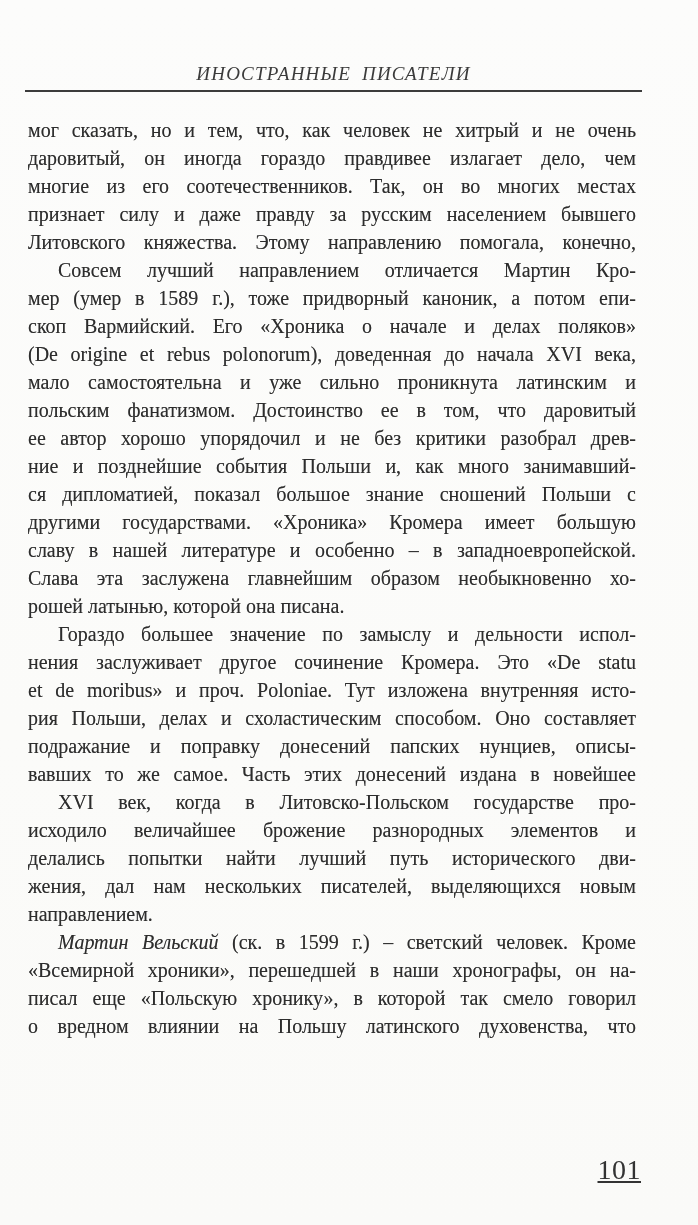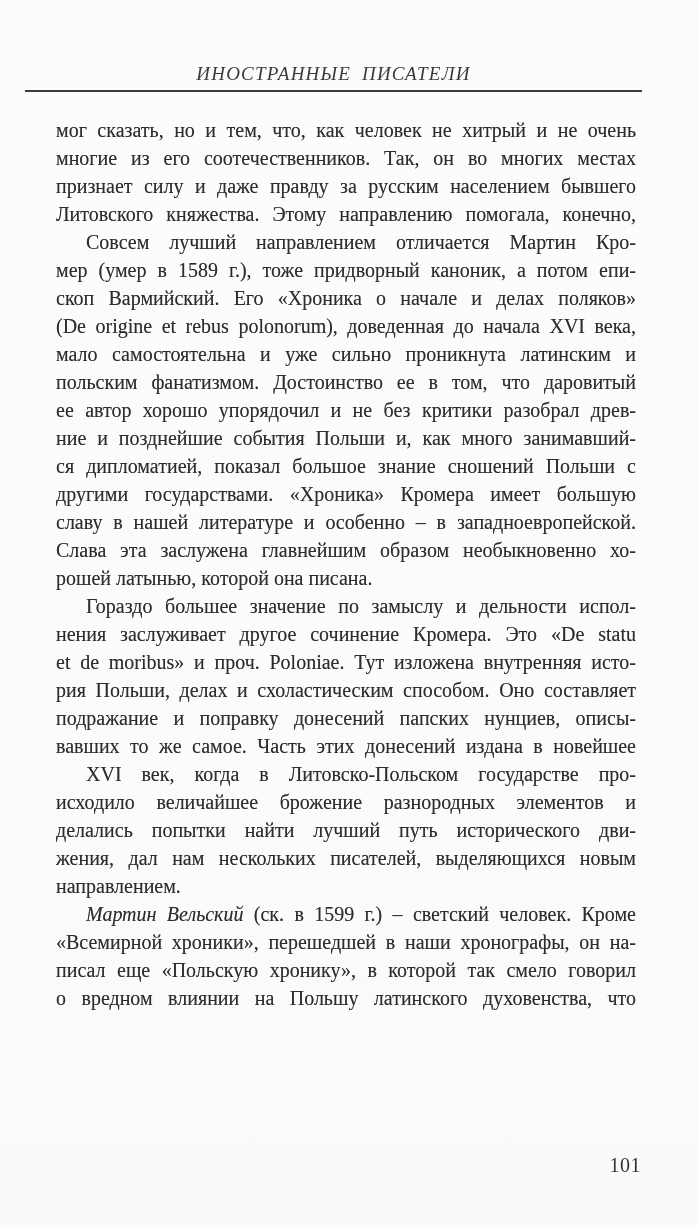--- a/index.html
+++ b/index.html
@@ -37,50 +37,51 @@
     width: 608px;
     font-size: 20px;
     line-height: 28px;
     text-shadow: 0 0 0.5px rgba(45,45,45,0.45);
   }
   .line {
     height: 28px;
     overflow: hidden;
     text-align: justify;
     text-align-last: justify;
-    margin-left: 28px;
   }
   .line.last {
     text-align-last: left;
   }
   .line.indent {
     text-indent: 30px;
   }
   .line em {
     font-style: italic;
   }
   .page-number {
     position: absolute;
     top: 1154px;
     right: 57px;
-    font-size: 20px;
+    font-size: 28px;
     letter-spacing: 0.5px;
     color: #333333;
+    text-decoration: underline;
   }
 </style>
 </head>
 <body>
 
 <div class="page">
   <div class="running-header">
     <span>ИНОСТРАННЫЕ ПИСАТЕЛИ</span>
   </div>
 
   <div class="text-body" id="text-body">
       <div class="line">мог сказать, но и тем, что, как человек не хитрый и не очень</div>
+      <div class="line">даровитый, он иногда гораздо правдивее излагает дело, чем</div>
       <div class="line">многие из его соотечественников. Так, он во многих местах</div>
       <div class="line">признает силу и даже правду за русским населением бывшего</div>
       <div class="line">Литовского княжества. Этому направлению помогала, конечно,</div>
       <div class="line indent">Совсем лучший направлением отличается Мартин Кро-</div>
       <div class="line">мер (умер в 1589 г.), тоже придворный каноник, а потом епи-</div>
       <div class="line">скоп Вармийский. Его «Хроника о начале и делах поляков»</div>
       <div class="line">(De origine et rebus polonorum), доведенная до начала XVI века,</div>
       <div class="line">мало самостоятельна и уже сильно проникнута латинским и</div>
       <div class="line">польским фанатизмом. Достоинство ее в том, что даровитый</div>
       <div class="line">ее автор хорошо упорядочил и не без критики разобрал древ-</div>

